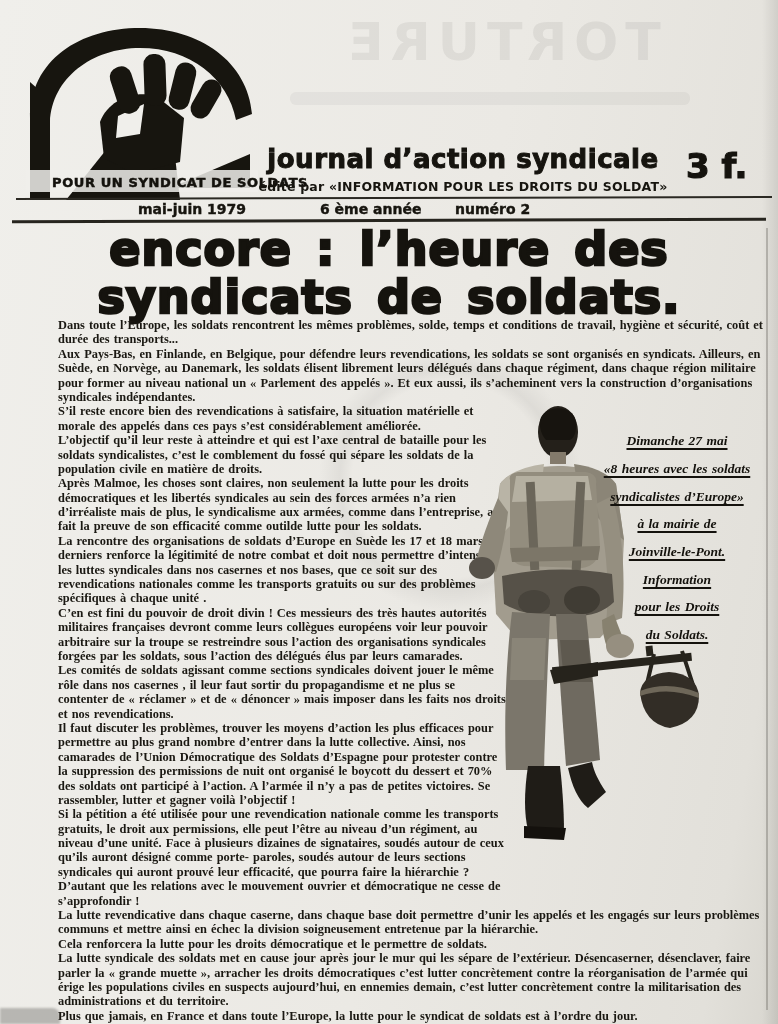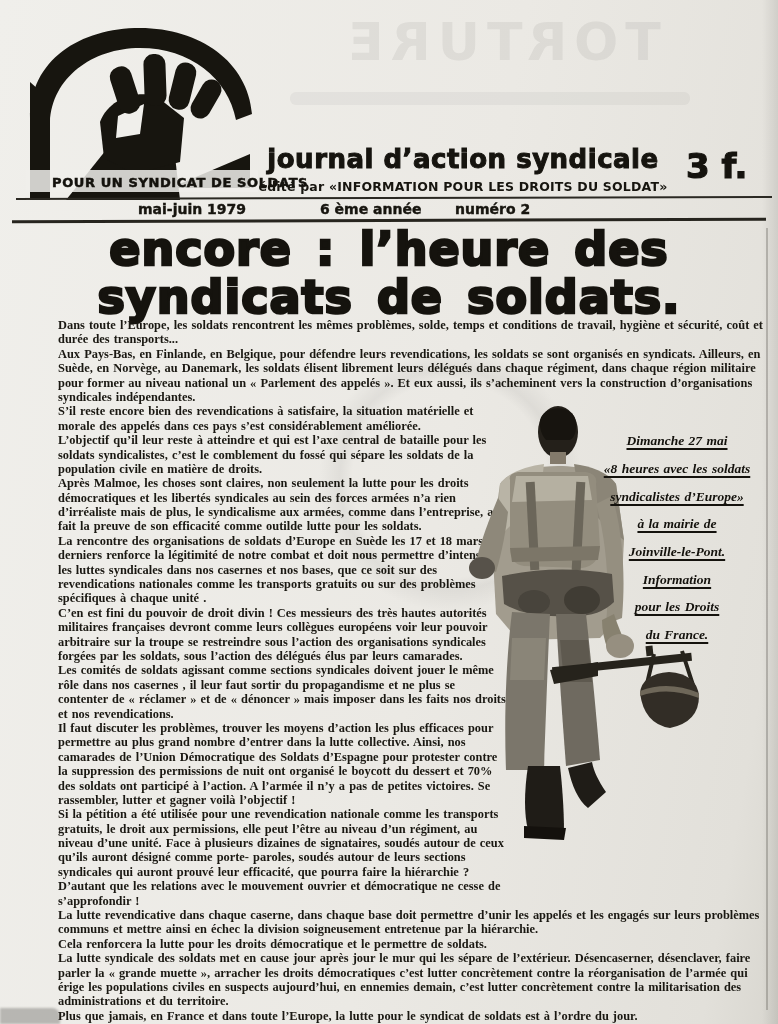--- a/index.html
+++ b/index.html
@@ -168,21 +168,21 @@
         </svg>
       </div>
       <div class="event-note">
         <span class="note-line">Dimanche 27 mai</span>
         <span class="note-line">«8 heures avec les soldats</span>
         <span class="note-line">syndicalistes d’Europe»</span>
         <span class="note-line">à la mairie de</span>
         <span class="note-line">Joinville-le-Pont.</span>
         <span class="note-line">Information</span>
         <span class="note-line">pour les Droits</span>
-        <span class="note-line">du France.</span>
+        <span class="note-line">du Soldats.</span>
       </div>
     </div>
 
     <p>S’il reste encore bien des revendications à satisfaire, la situation matérielle et morale des appelés dans ces pays s’est considérablement améliorée.</p>
     <p>L’objectif qu’il leur reste à atteindre et qui est l’axe central de bataille pour les soldats syndicalistes, c’est le comblement du fossé qui sépare les soldats de la population civile en matière de droits.</p>
     <p>Après Malmoe, les choses sont claires, non seulement  la lutte pour les droits démocratiques et les libertés syndicales au sein des forces armées n’a rien d’irréaliste mais de plus, le syndicalisme aux armées, comme dans l’entreprise, a fait la preuve de son efficacité comme outilde lutte pour les soldats.</p>
     <p>La rencontre des organisations de soldats d’Europe en Suède les 17 et 18 mars derniers renforce la légitimité de notre combat et doit nous permettre d’intensifier les luttes syndicales dans nos casernes et nos bases, que ce soit sur des revendications nationales comme les transports gratuits ou sur des problèmes spécifiques à chaque unité .</p>
     <p>C’en est fini du pouvoir de droit divin ! Ces messieurs des très hautes autorités militaires françaises devront comme leurs collègues européens voir leur pouvoir arbitraire sur la troupe se restreindre sous l’action des organisations syndicales forgées par les soldats, sous l’action des délégués élus par leurs camarades.</p>
     <p>Les comités de soldats agissant comme sections syndicales doivent jouer le même rôle dans nos casernes , il leur faut sortir du propagandisme et ne plus se contenter de « réclamer » et de « dénoncer » mais imposer dans les faits nos droits et nos revendications.</p>
     <p>Il faut discuter les problèmes, trouver les moyens d’action les plus efficaces pour permettre au plus grand nombre d’entrer dans la lutte collective. Ainsi, nos camarades de l’Union Démocratique des Soldats d’Espagne pour protester contre la suppression des permissions de nuit ont organisé le boycott du dessert et 70% des soldats ont participé à l’action. A l’armée il n’y a pas de petites victoires. Se rassembler, lutter et gagner voilà l’objectif !</p>

